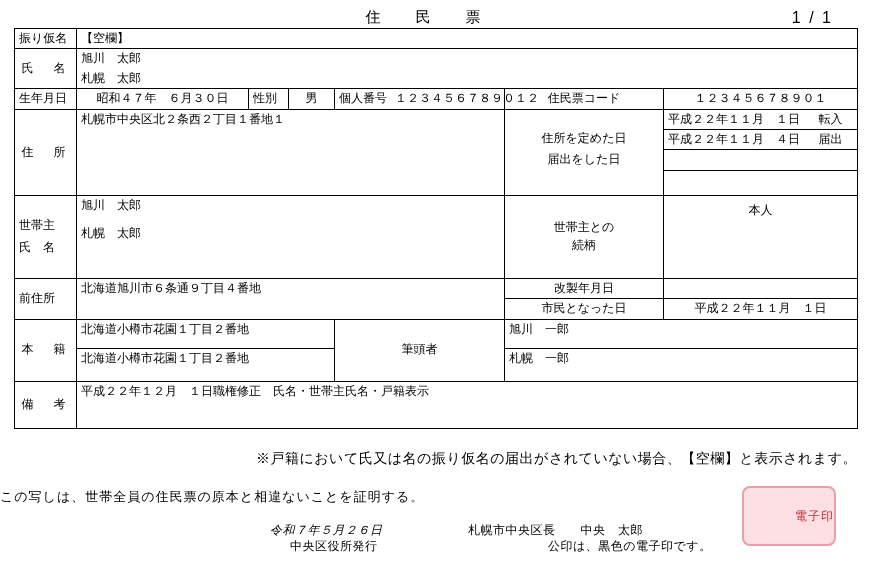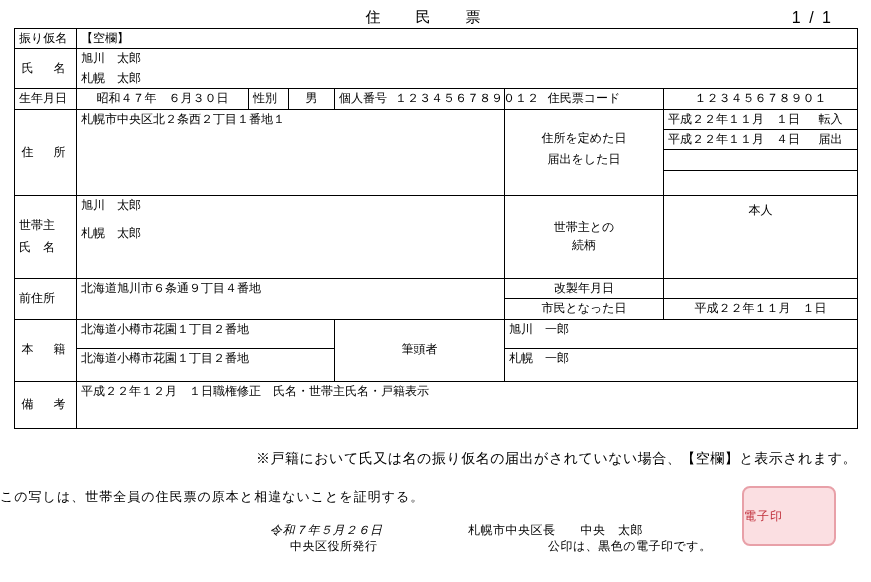--- a/index.html
+++ b/index.html
@@ -137,21 +137,21 @@
     top: 486px;
     width: 90px;
     height: 56px;
     border: 2px solid #e8a0a8;
     border-radius: 8px;
     background: #fbdfe2;
     color: #c0303c;
     font-size: 12px;
     display: flex;
     align-items: center;
-    justify-content: flex-start;
+    justify-content: flex-end;
     letter-spacing: 1px;
   }
 </style>
 </head>
 <body>
 
 <div class="page">
 
   <div class="title-row">
     <div class="doc-title">住　民　票</div>

